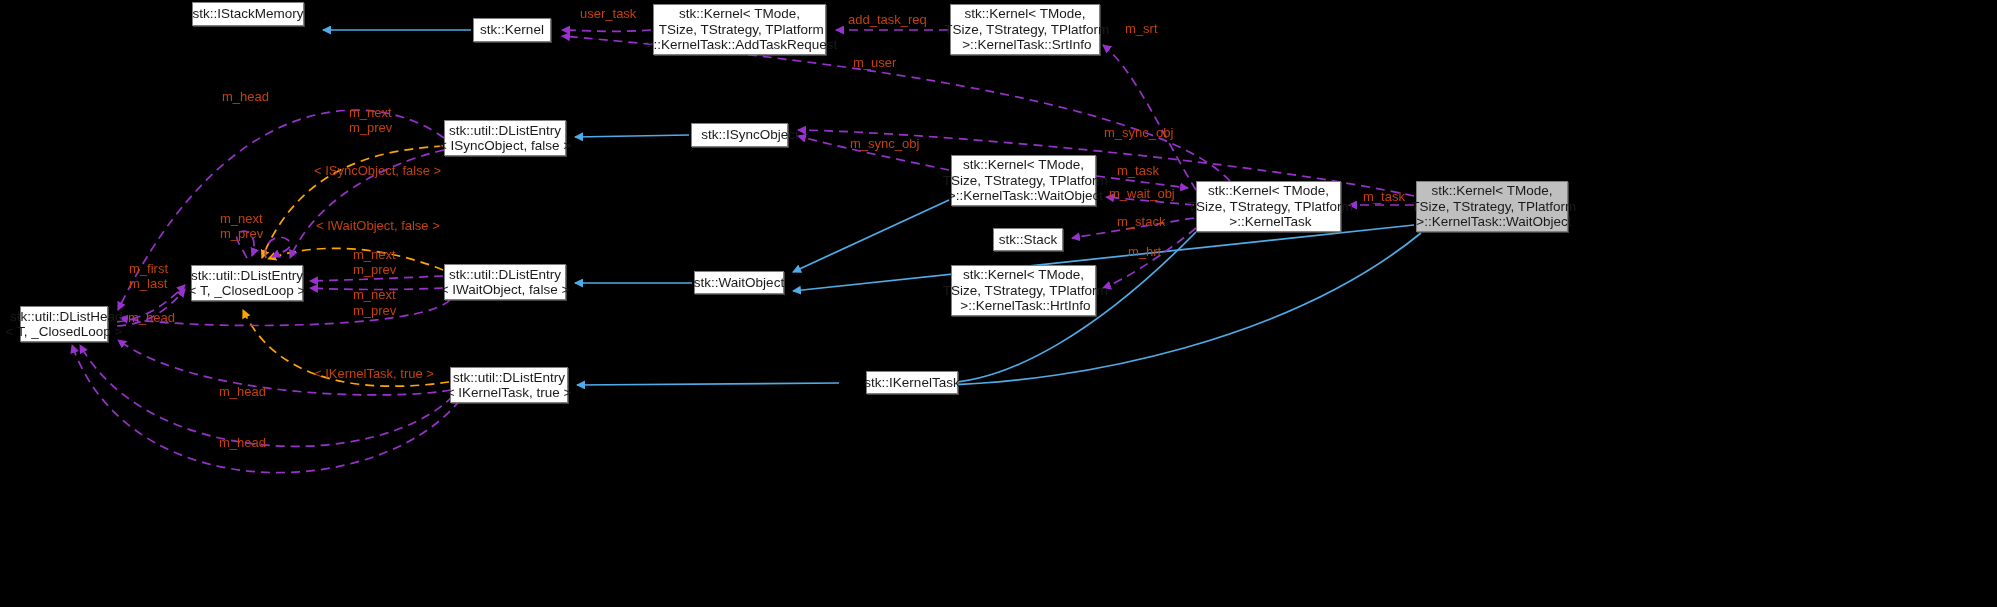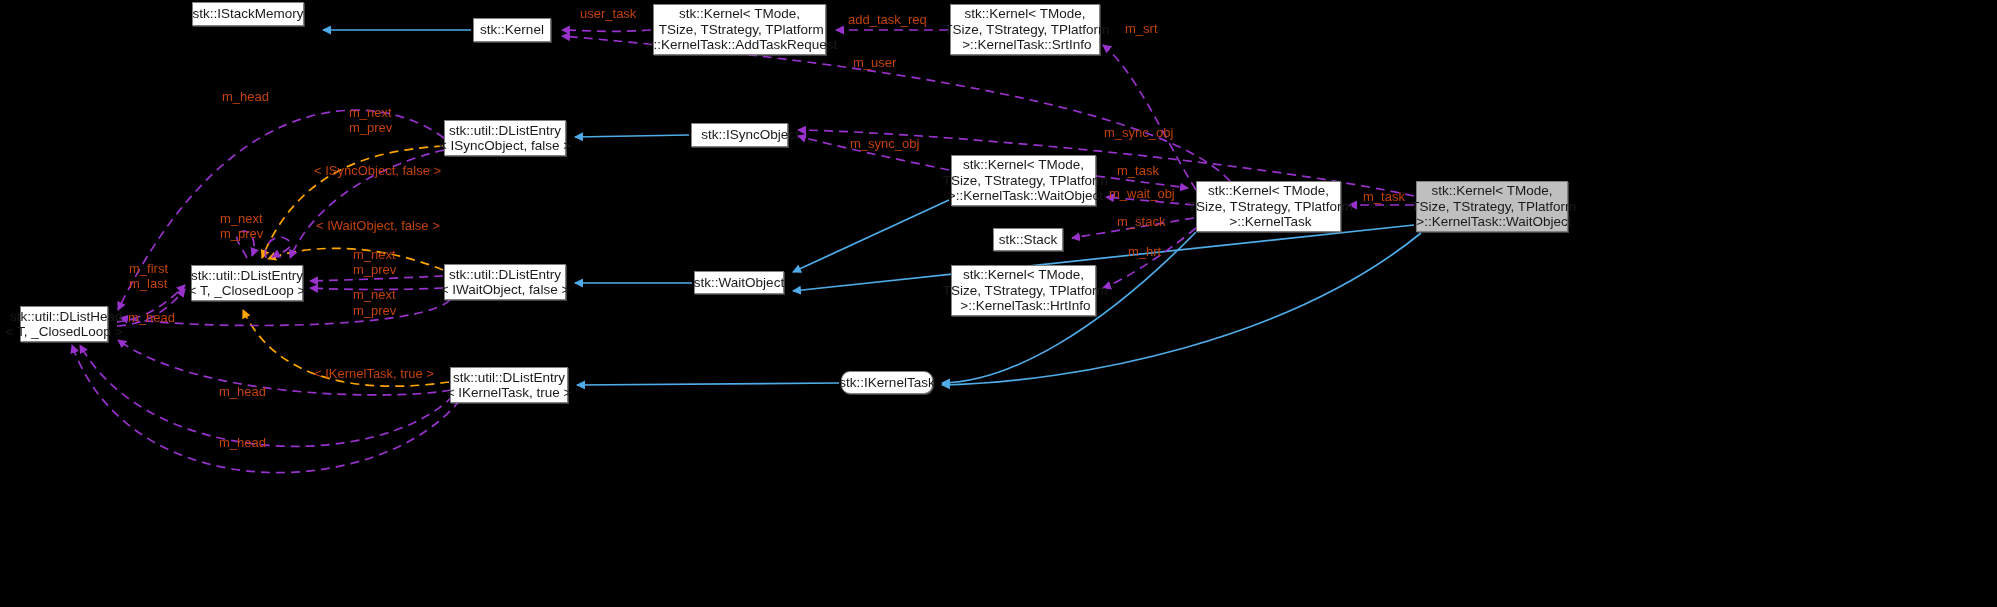--- a/index.html
+++ b/index.html
@@ -154,21 +154,21 @@
 
   <div class="node" style="left:191px; top:265px; width:112px; height:36px;">stk::util::DListEntry
 &lt; T, _ClosedLoop &gt;</div>
 
   <div class="node" style="left:20px; top:306px; width:88px; height:36px;text-align:right;">stk::util::DListHead
 &lt; T, _ClosedLoop &gt;</div>
 
   <div class="node" style="left:450px; top:367px; width:118px; height:36px;">stk::util::DListEntry
 &lt; IKernelTask, true &gt;</div>
 
-  <div class="node" style="left:841px; top:371px; width:92px; height:23px;border-radius:9px;">stk::IKernelTask</div>
+  <div class="node" style="left:866px; top:371px; width:92px; height:23px;">stk::IKernelTask</div>
 
   <div class="elabel" style="left:580px;  top:6px;">user_task</div>
   <div class="elabel" style="left:848px;  top:12px;">add_task_req</div>
   <div class="elabel" style="left:1125px; top:21px;">m_srt</div>
   <div class="elabel" style="left:853px;  top:55px;">m_user</div>
   <div class="elabel" style="left:222px;  top:89px;">m_head</div>
   <div class="elabel" style="left:349px;  top:105px;">m_next</div>
   <div class="elabel" style="left:349px;  top:120px;">m_prev</div>
   <div class="elabel" style="left:1104px; top:125px;">m_sync_obj</div>
   <div class="elabel" style="left:850px;  top:136px;">m_sync_obj</div>

